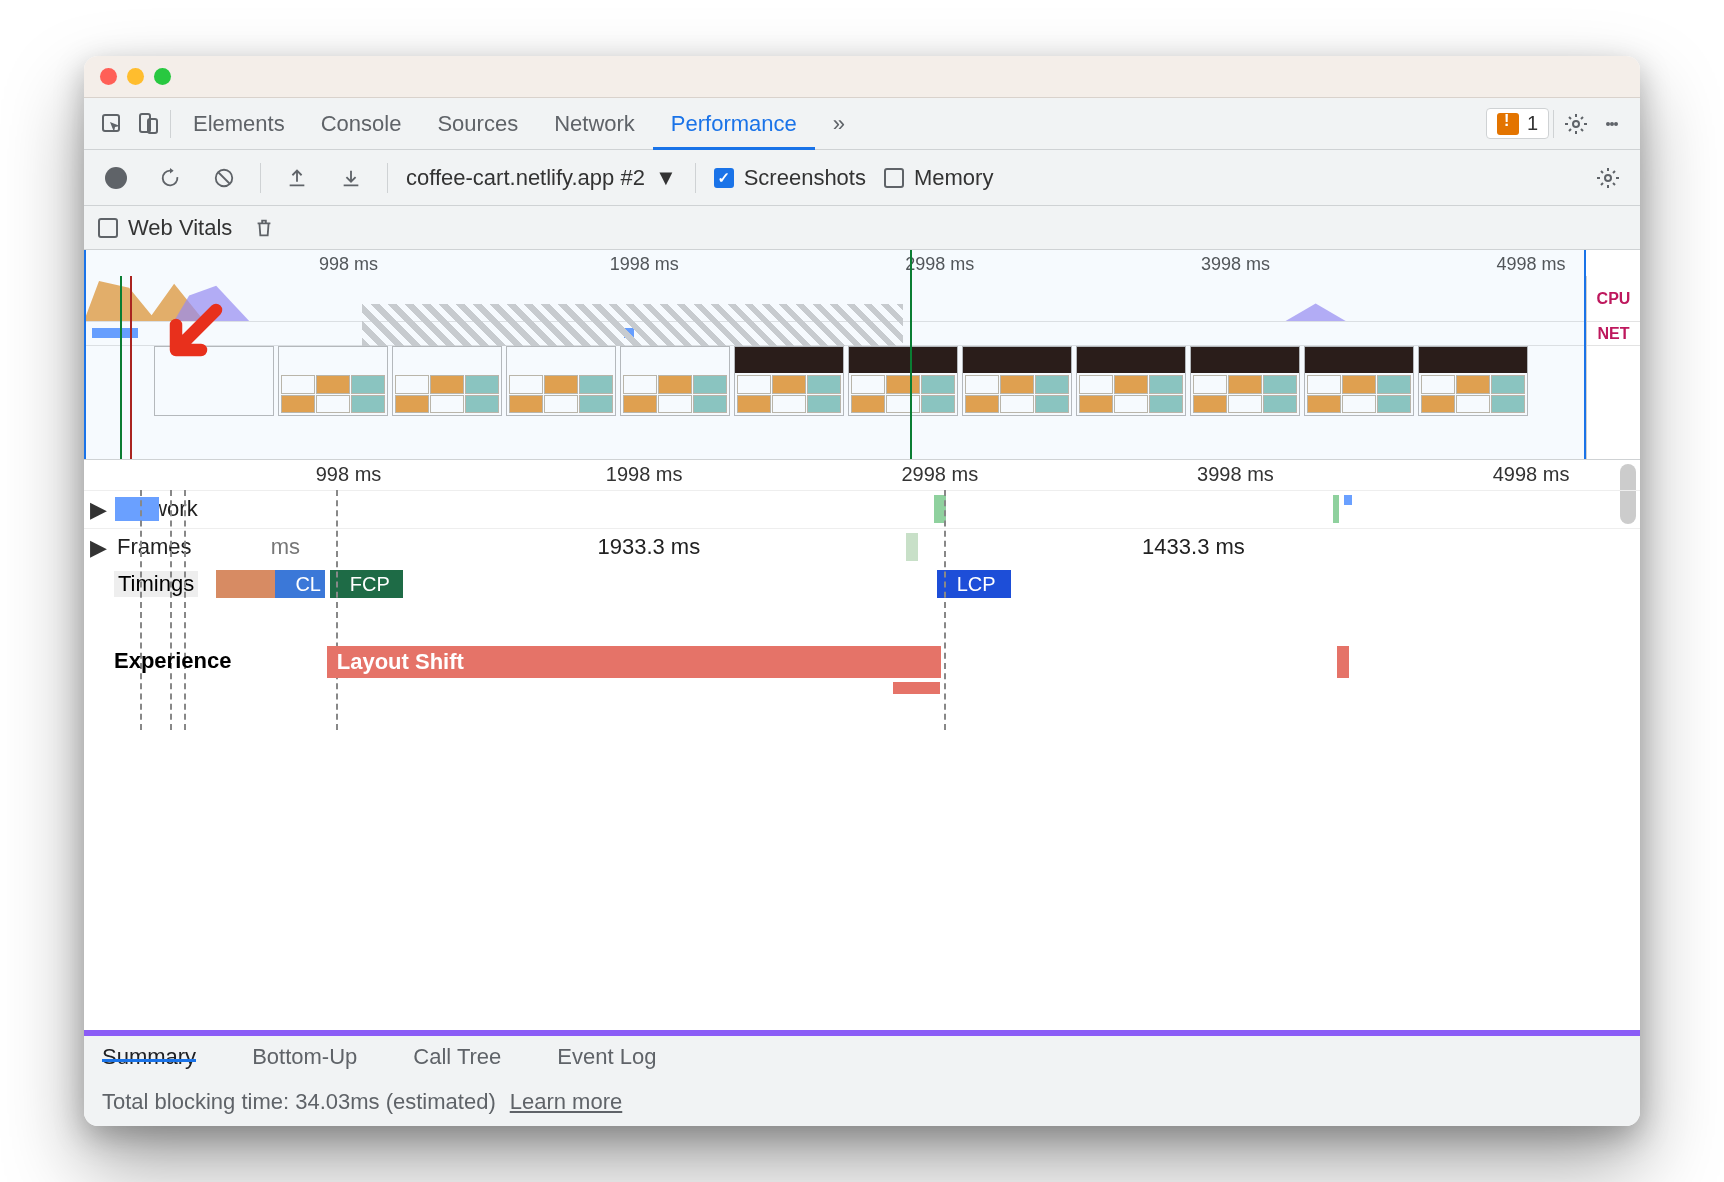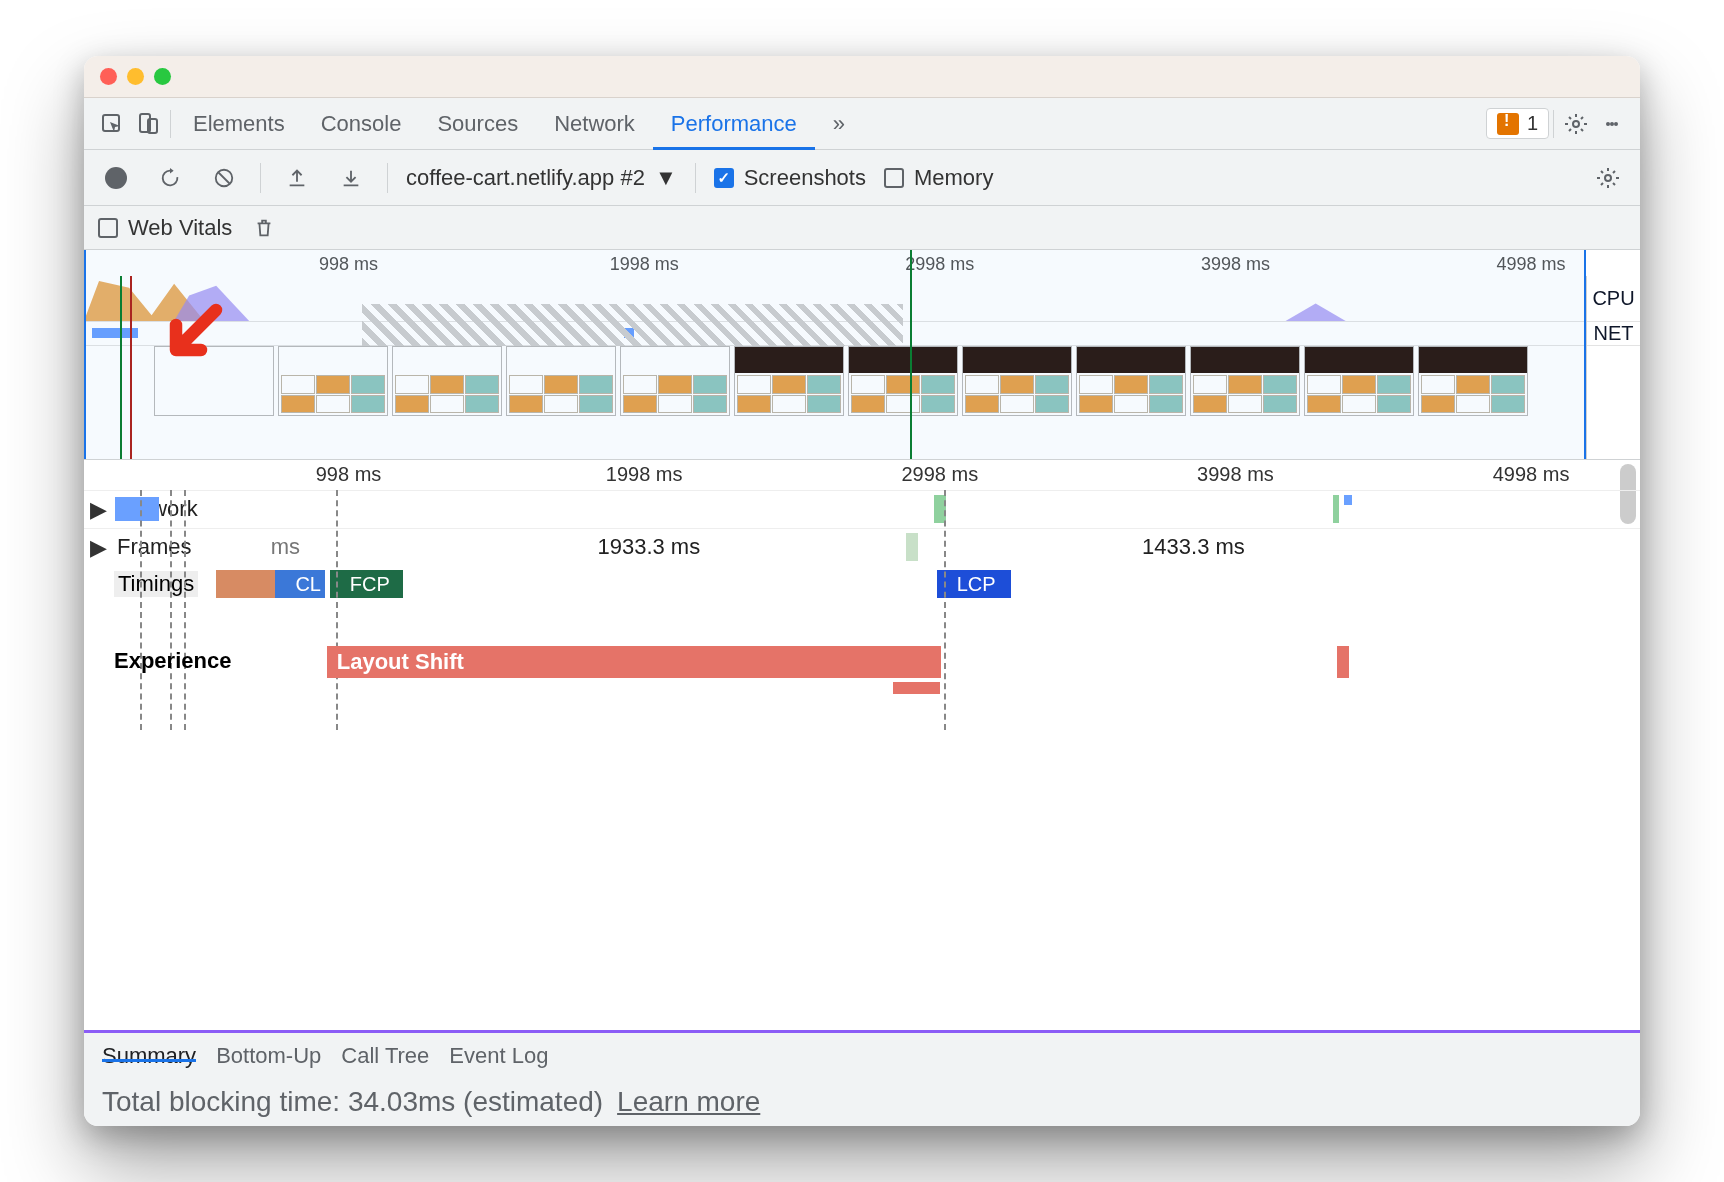--- a/index.html
+++ b/index.html
@@ -39,21 +39,21 @@
   .cbx{width:20px;height:20px;border:2px solid #5f6368;border-radius:3px;display:inline-flex;align-items:center;justify-content:center;}
   .cbx.checked{background:#1a73e8;border-color:#1a73e8;}
   .cbx.checked::after{content:"✓";color:#fff;font-size:15px;font-weight:700;}
   
   .vitbar{height:44px; background:#f1f3f4; border-bottom:1px solid #cfd2d4; display:flex; align-items:center; padding:0 14px; gap:14px; font-size:22px; color:#333;}
   
   .overview{position:relative; height:210px; border-bottom:1px solid #cfd2d4;}
   .overview .ruler{height:26px; position:relative; font-size:18px; color:#555; background:#fff;}
   .overview .ruler .tick{position:absolute; top:4px; transform:translateX(-50%);}
   .overview .lanes{position:absolute; top:26px; left:0; right:54px; bottom:0;}
-  .overview .labelcol{position:absolute; right:0; top:26px; width:54px; bottom:0; border-left:1px solid #d0d0d0; font-size:20px; font-weight:400; color:#0f172a;}
+  .overview .labelcol{position:absolute; right:0; top:26px; width:54px; bottom:0; border-left:1px solid #d0d0d0; font-size:16px; font-weight:700; color:#be185d;}
   .overview .labelcol div{height:46px; display:flex; align-items:center; justify-content:center; border-bottom:1px solid #e3e3e3;}
   .cpu-lane{height:46px; border-bottom:1px solid #e3e3e3; position:relative; overflow:hidden;}
   .net-lane{height:24px; border-bottom:1px solid #e3e3e3; position:relative;}
   .film-lane{height:76px; position:relative; display:flex; gap:4px; padding-left:70px; overflow:hidden;}
   .film-lane .frame{height:70px; width:110px; border:1px solid #bbb; background:#fff; display:flex; flex-direction:column; font-size:7px; overflow:hidden;}
   .film-lane .frame .top{height:26px;display:flex;}
   .film-lane .frame.ad .top{background:#2b1a12;}
   .film-lane .frame .grid{flex:1; display:grid; grid-template-columns:repeat(3,1fr); grid-template-rows:repeat(2,1fr); gap:1px; padding:2px;}
   .film-lane .frame .grid div{border:1px solid #c0b8a8;}
   .film-lane .frame .grid div:nth-child(2n){background:#e8a24a;}
@@ -70,25 +70,25 @@
   .track .exp{position:absolute; left:6px; top:6px; color:#333;}
   .track .tname{position:absolute; left:30px; top:5px; background:rgba(255,255,255,0.7); padding:0 3px;}
   .timings-row{height:36px; position:relative;}
   .pill{position:absolute; top:4px; height:28px; color:#fff; font-size:20px; display:flex; align-items:center; padding:0 20px; background:#264d3a;}
   .exp-row{height:40px; position:relative; margin-top:40px;font-weight:bold;}
   .exp-row .lbl{position:absolute; left:30px; top:6px; font-size:22px;}
   .lsbar{position:absolute; top:4px; height:32px; background:#e57368; color:#fff; font-size:22px; display:flex; align-items:center; padding-left:10px;}
   .dashv{position:absolute; top:0; bottom:0; border-left:2px dashed #888;}
   .mini-scroll{position:absolute; right:4px; top:4px; width:16px; height:60px; background:#ccc; border-radius:8px;}
   
-  .foottabs{height:48px; background:#f1f3f4; border-top:3px solid #8b5cf6; display:flex; align-items:center; gap:20px; padding:16px 18px; font-size:22px; color:#5f6368;}
+  .foottabs{height:48px; background:#f1f3f4; border-top:6px solid #8b5cf6; display:flex; align-items:center; gap:56px; padding:16px 18px; font-size:22px; color:#5f6368;}
   .foottabs .ft{position:relative; height:100%; display:flex; align-items:center;}
   .foottabs .ft.active{color:#202124;}
   .foottabs .ft.active::after{content:""; position:absolute; left:0; right:0; bottom:0; height:3px; background:#1a73e8;}
-  .footinfo{height:48px; background:#f1f3f4; display:flex; align-items:center; padding:0 18px; font-size:28px; color:#5f6368; gap:14px;}
+  .footinfo{height:48px; background:#f1f3f4; display:flex; align-items:center; padding:0 18px; font-size:22px; color:#5f6368; gap:14px;}
   .footinfo .lm{text-decoration:underline;}
 </style>
 </head>
 <body>
 
 <div class="window">
 
   <div class="titlebar">
     <div class="traffic">
       <div class="tl red"></div>

